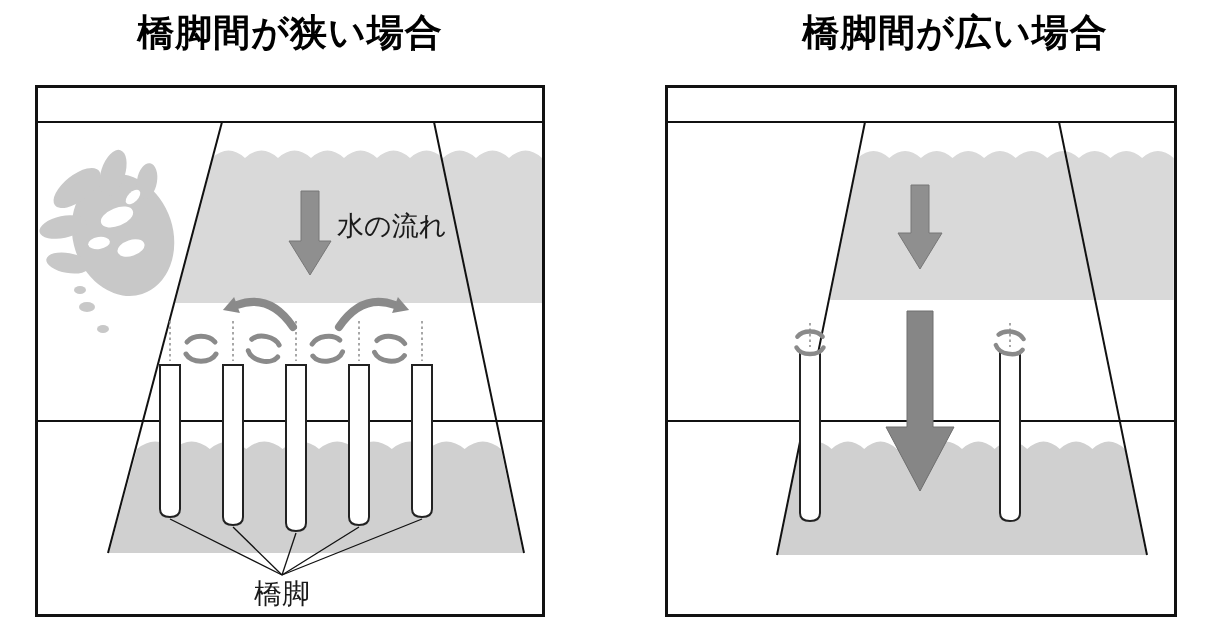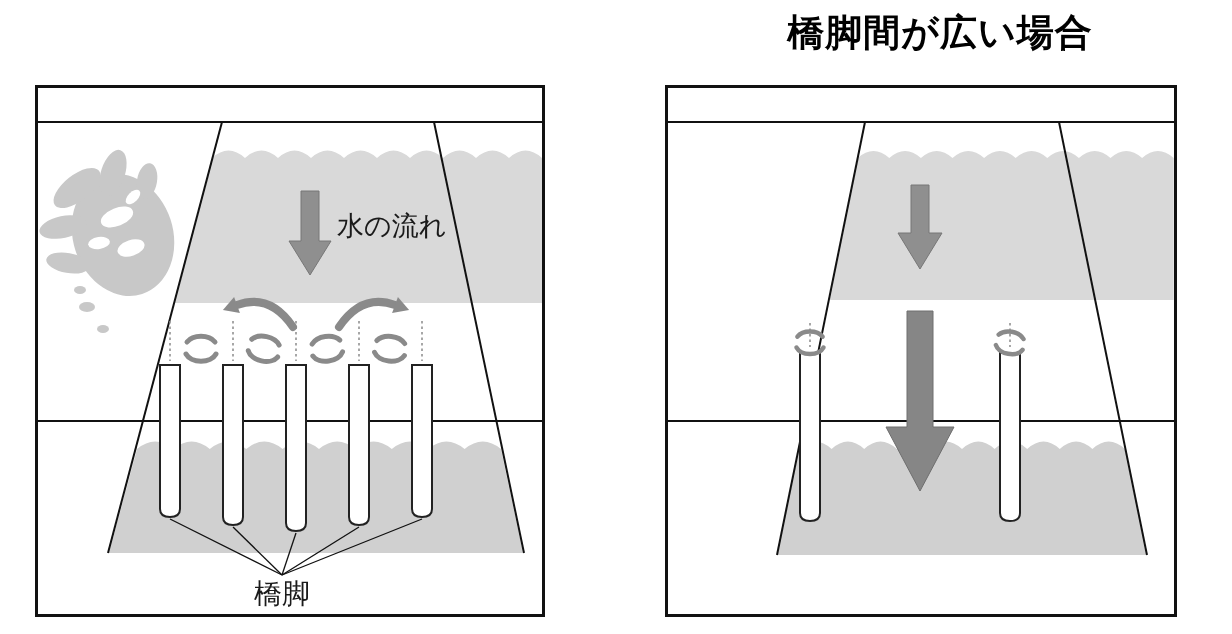--- a/index.html
+++ b/index.html
@@ -1,41 +1,42 @@
 <!DOCTYPE html>
 <html><head>
 <meta charset="utf-8">
 <style>
   html,body{margin:0;padding:0;background:#fff;}
   .page{position:relative;width:1232px;height:634px;background:#ffffff;overflow:hidden;
         font-family:"Liberation Sans","DejaVu Sans",sans-serif;}
   .panel-title{position:absolute;top:8px;font-size:37px;font-weight:700;color:#000;
                text-align:center;letter-spacing:1px;white-space:nowrap;}
   #title-left{left:35px;width:510px;}
-  #title-right{left:684px;width:512px;}
+  #title-right{left:699px;width:512px;}
   .diagram{position:absolute;top:85px;}
   #svg-left{left:35px;}
   #svg-right{left:665px;}
   .outline{stroke:#111;stroke-width:2;fill:none;}
   .frame{stroke:#111;stroke-width:3;fill:#ffffff;}
   .dash{stroke:#8a8a8a;stroke-width:1.5;fill:none;stroke-dasharray:2.5 3;}
   .pier{fill:#ffffff;stroke:#222;stroke-width:2;}
   .fanline{stroke:#111;stroke-width:1.3;}
   .vx{stroke:#8a8a8a;stroke-width:5;fill:none;stroke-linecap:round;}
   .bw{stroke:#8a8a8a;stroke-width:8;fill:none;stroke-linecap:round;}
   .bwhead{fill:#8a8a8a;}
   .splash{fill:#c8c8c8;}
   .splash-hole{fill:#ffffff;}
   text.jp{fill:#1a1a1a;font-family:"Liberation Sans","DejaVu Sans",sans-serif;}
 </style>
 </head>
 <body>
 
 <div class="page">
 
+  <div class="panel-title" id="title-left">橋脚間が狭い場合</div>
   <div class="panel-title" id="title-right">橋脚間が広い場合</div>
 
   <svg id="svg-left" class="diagram" width="510" height="532" viewBox="0 0 510 532">
     <defs>
       <g id="vortex">
         <path class="vx" d="M -14,-7 A 16,11 0 0 1 14,-7"></path>
         <path class="vx" d="M -15,5 A 16,11 0 0 0 15,5"></path>
       </g>
     </defs>
 

